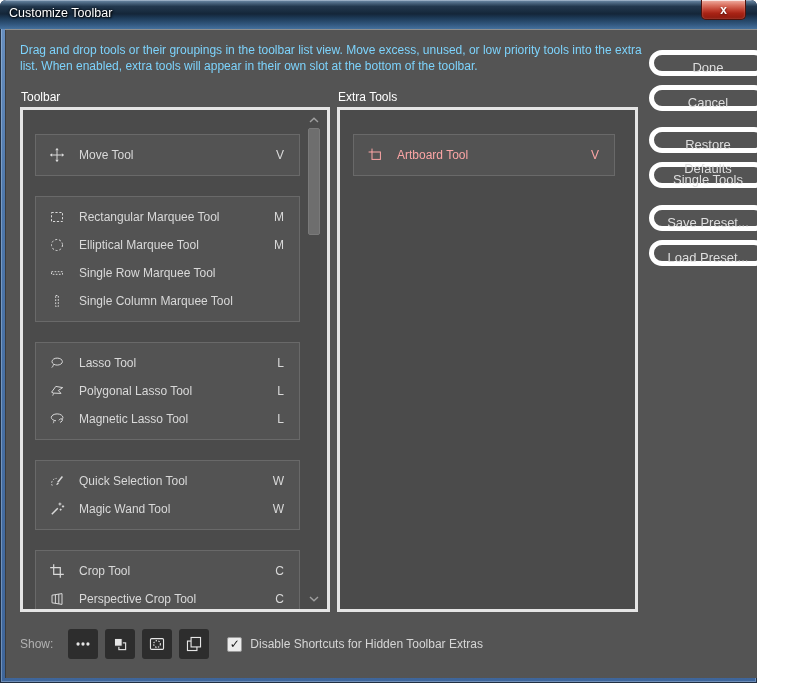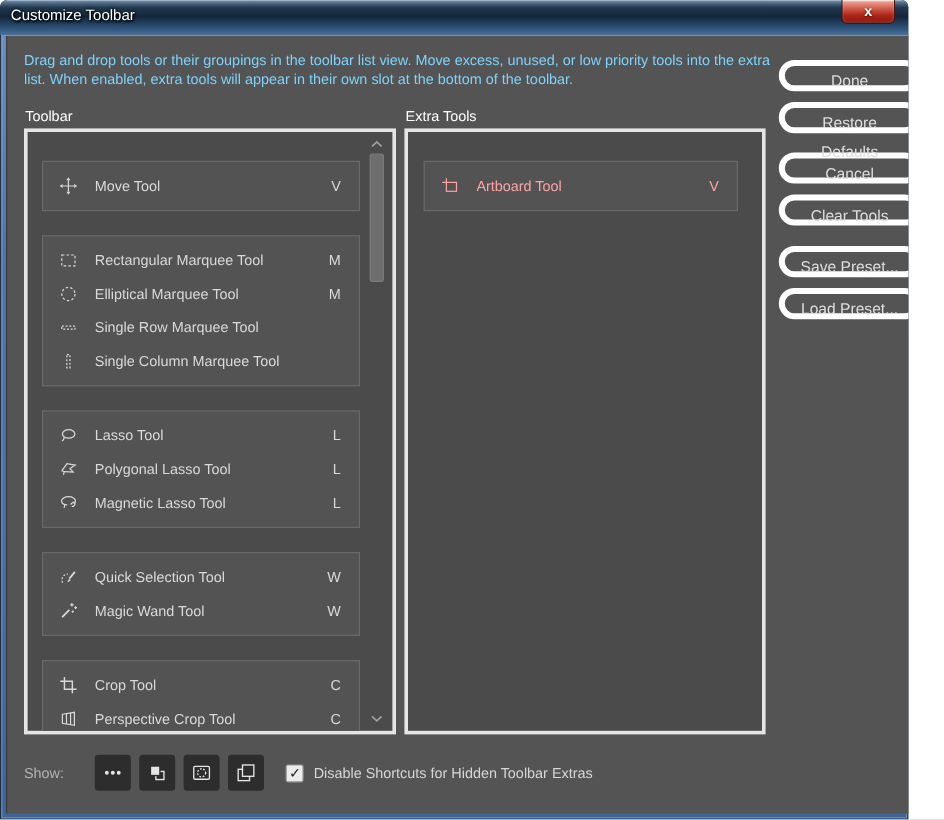--- a/index.html
+++ b/index.html
@@ -77,21 +77,21 @@
   .pill{
     display:block;width:118px;height:26px;margin-top:9px;
     background:transparent;border:5px solid #ffffff;border-radius:13px;
     color:#dedede;font-size:13px;text-align:center;line-height:24px;cursor:pointer;
   }
   .pill:first-child{margin-top:0;}
   .pill:nth-child(3){margin-top:16px;}
   .pill:nth-child(5){margin-top:17px;}
 
   .footer{position:absolute;left:15px;top:600px;height:30px;display:flex;align-items:center;}
-  .show-label{font-size:12px;color:#b2b2b2;margin-right:26px;}
+  .show-label{font-size:12px;color:#b2b2b2;margin-right:15px;}
   .toggle{
     width:30px;height:30px;background:#2d2d2d;border:none;border-radius:3px;
     margin-right:7px;display:flex;align-items:center;justify-content:center;
     color:#e6e6e6;cursor:pointer;padding:0;
   }
   .toggle svg{width:18px;height:18px;display:block;}
   .cb-row{display:flex;align-items:center;margin-left:11px;cursor:pointer;}
   .checkbox{
     width:15px;height:15px;background:#ececec;border:1px solid #9a9a9a;border-radius:2px;
     color:#1c1c1c;font-size:12px;font-weight:bold;line-height:13px;text-align:center;
@@ -275,23 +275,23 @@
               </span>
               <span class="tool-name">Artboard Tool</span>
               <span class="tool-shortcut">V</span>
             </div>
           </div>
         </div>
     </div>
 
     <div class="actions" id="actions">
         <button class="pill">Done</button>
+        <button class="pill">Cancel</button>
         <button class="pill">Restore Defaults</button>
-        <button class="pill">Cancel</button>
-        <button class="pill">Clear Tools</button>
+        <button class="pill">Single Tools</button>
         <button class="pill">Save Preset...</button>
         <button class="pill">Load Preset...</button>
       </div>
 
     <div class="footer">
       <span class="show-label">Show:</span>
       <span id="toggles" style="display:flex">
           <button class="toggle">
             <span>
               <svg viewBox="0 0 16 16" fill="currentColor">

